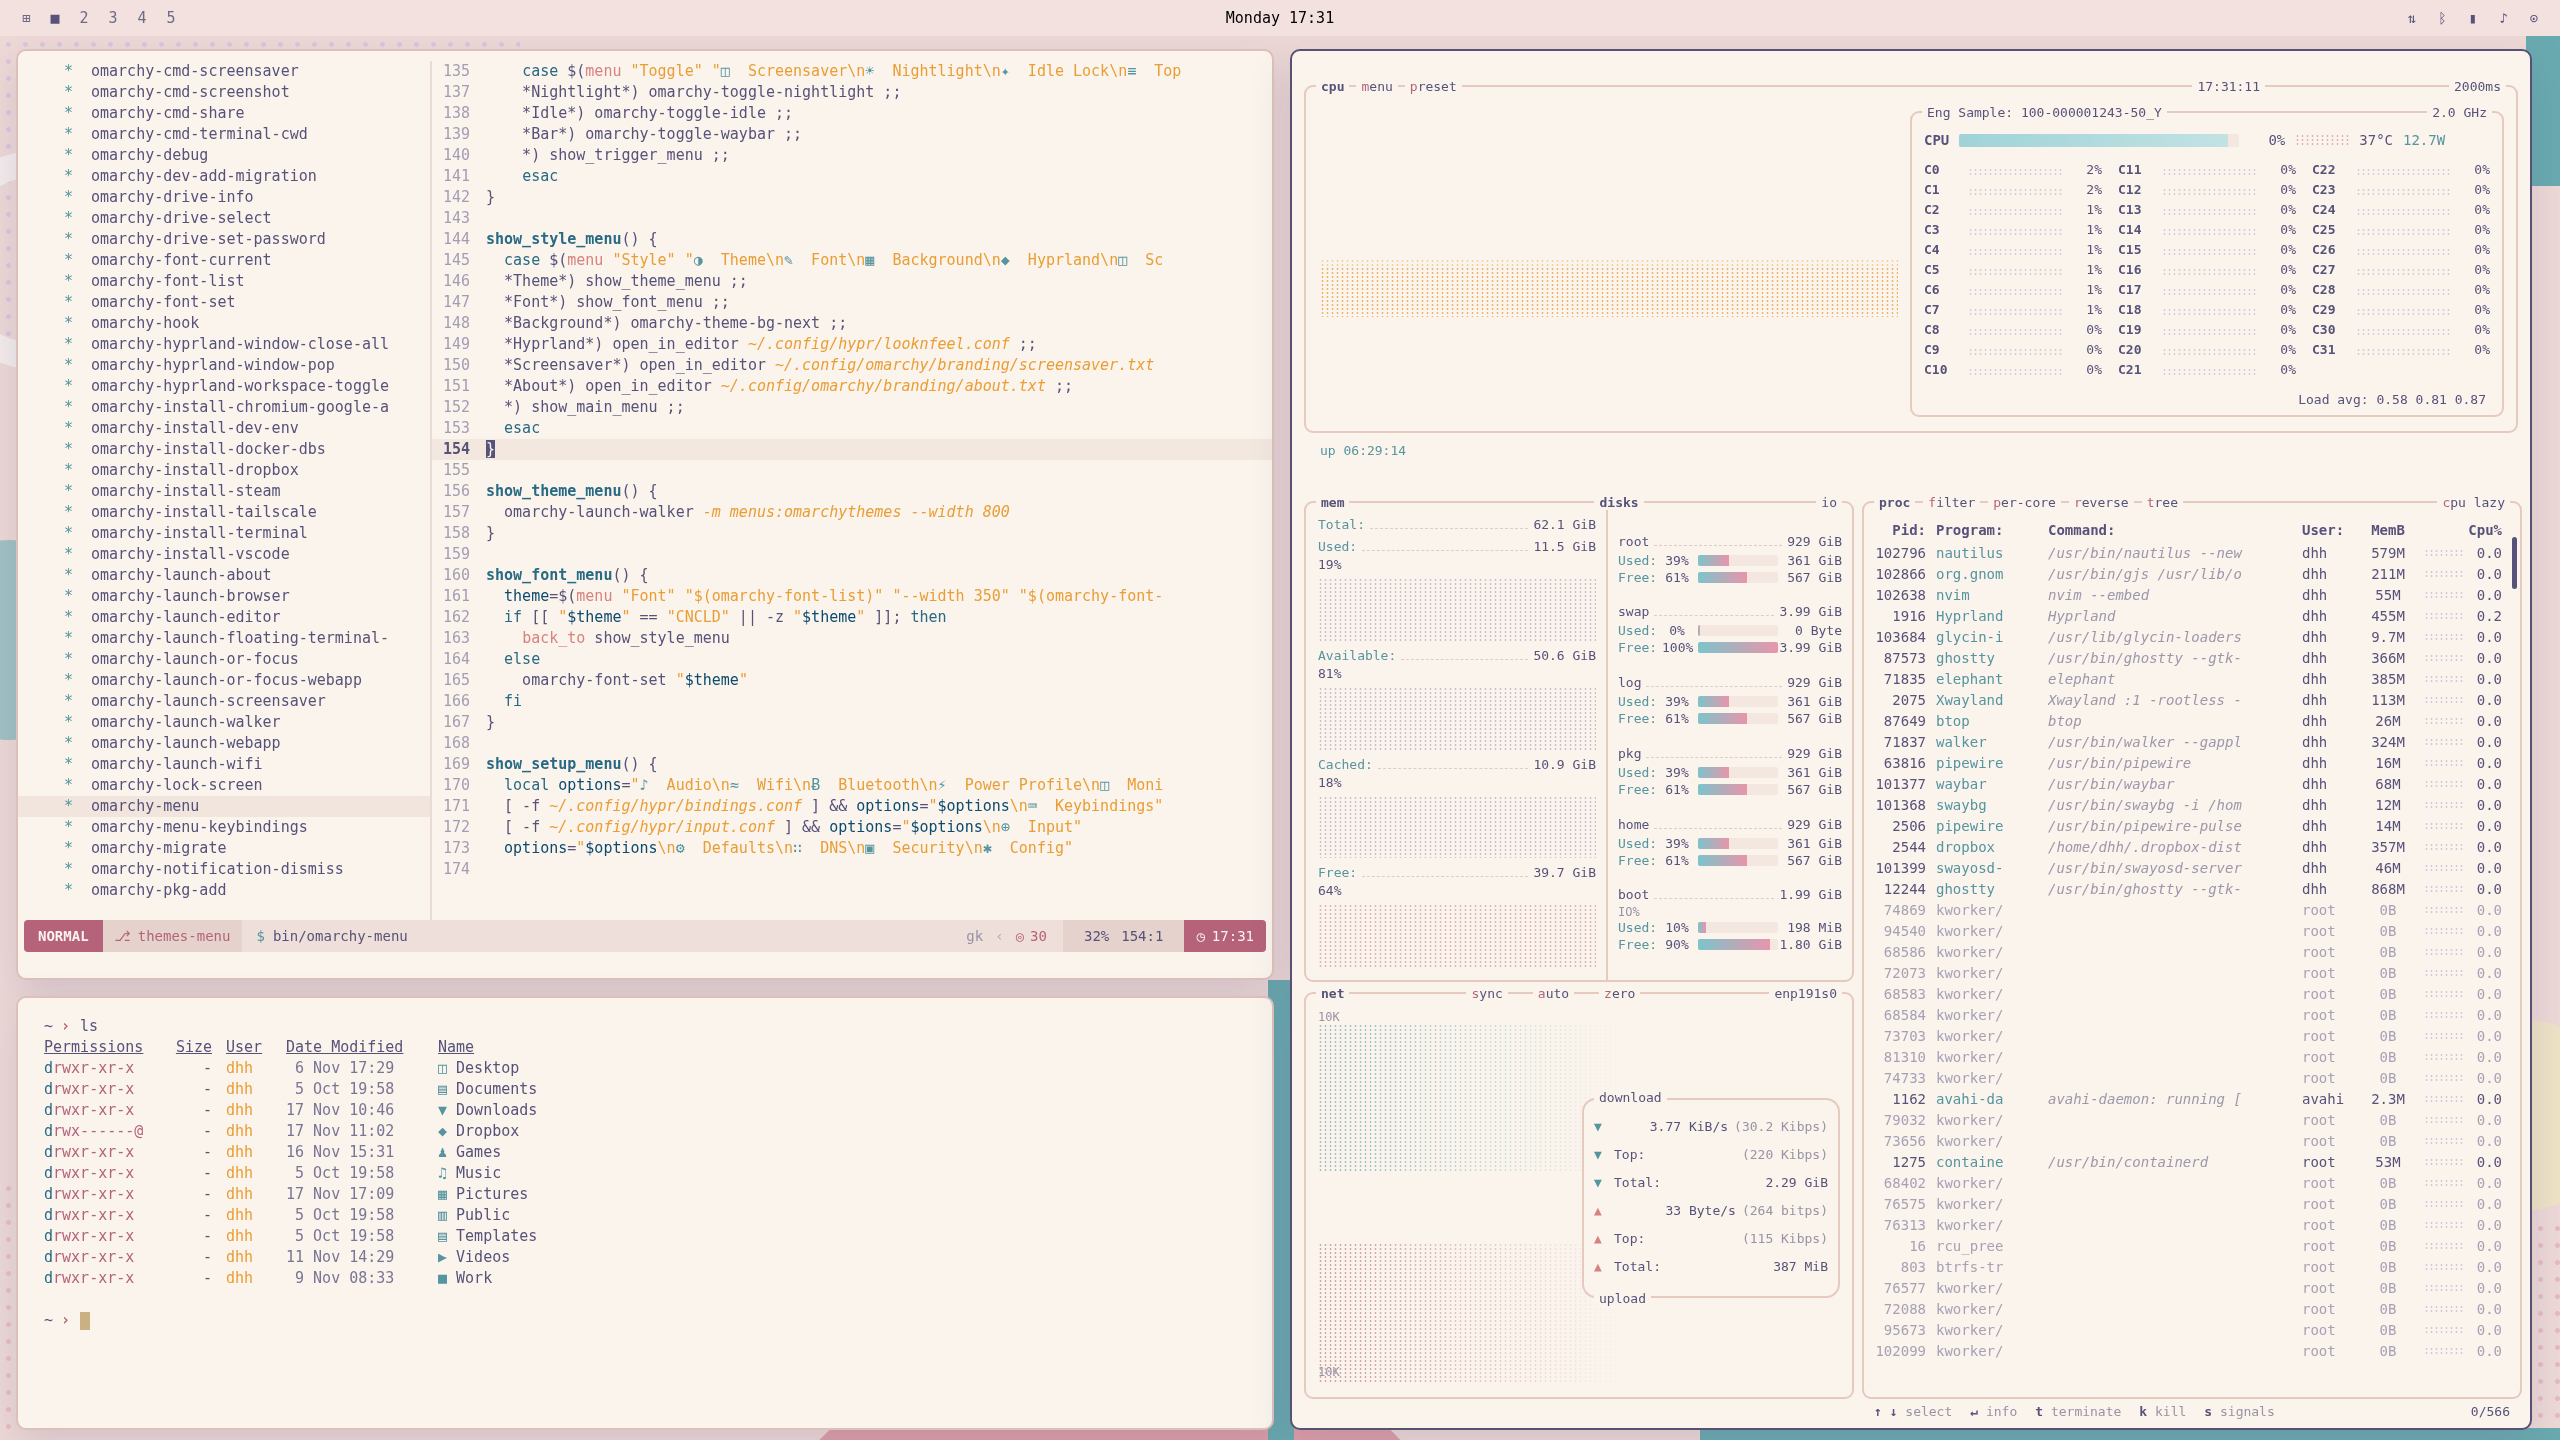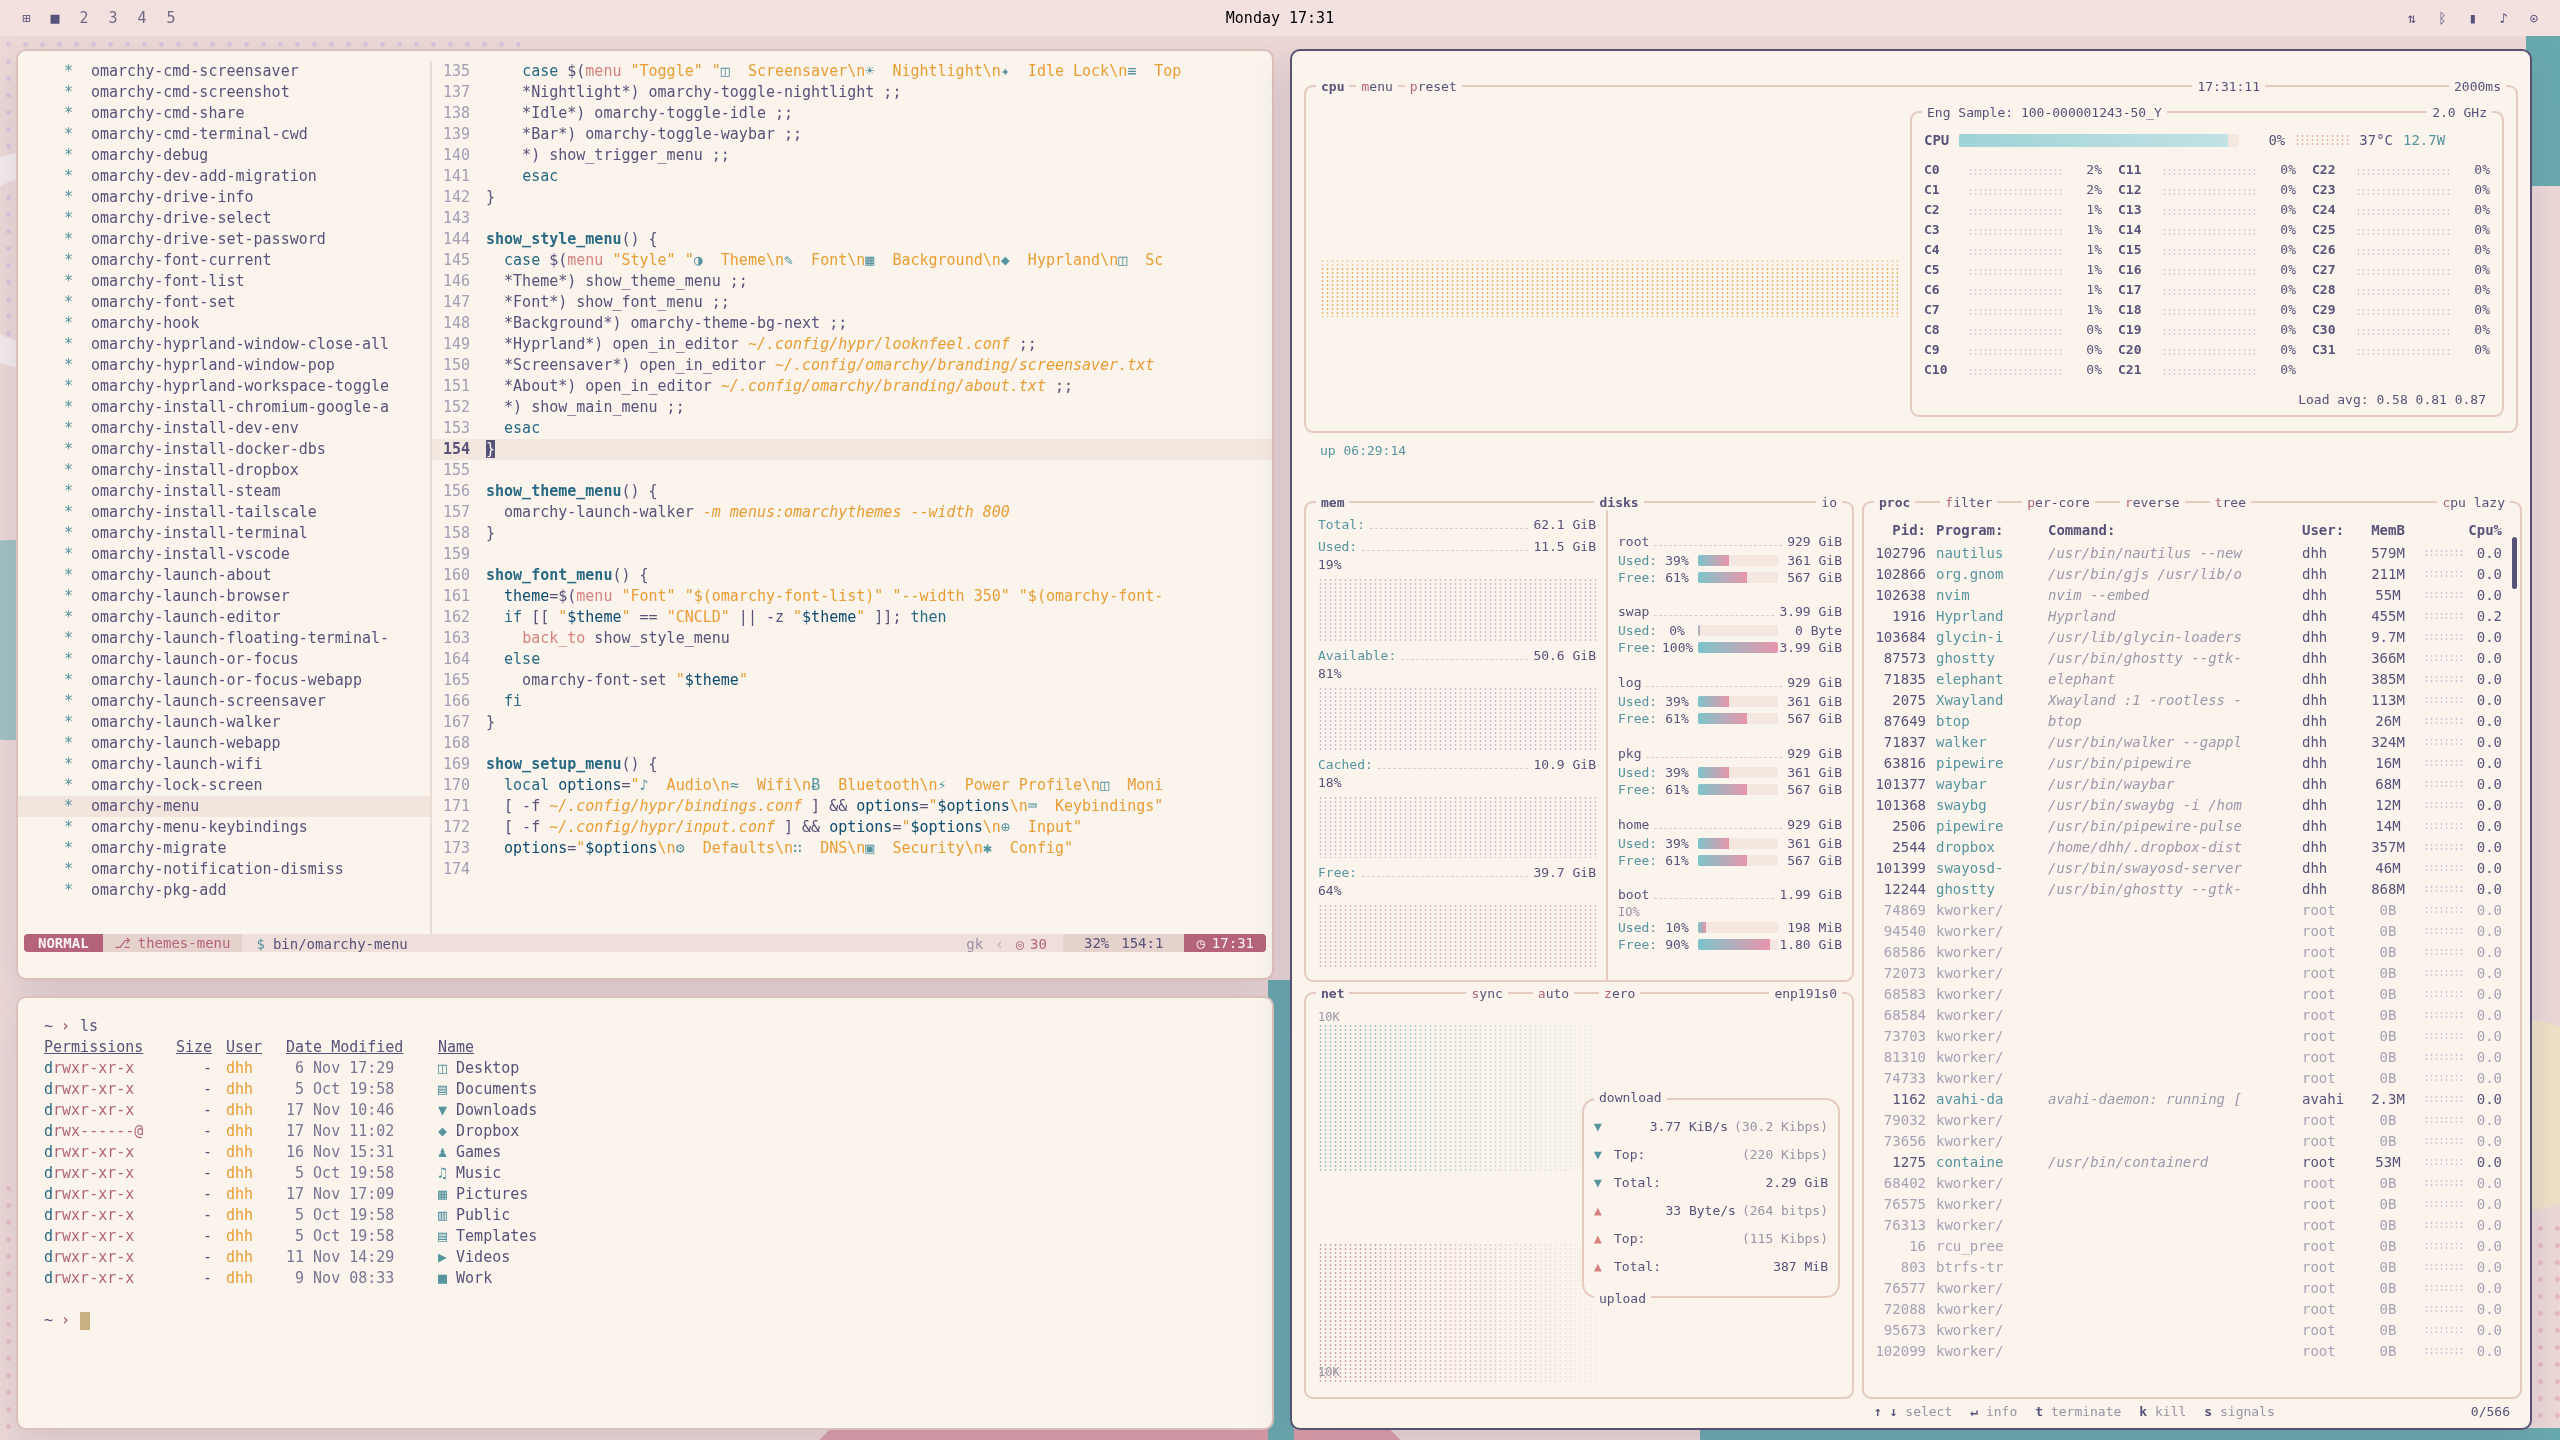--- a/index.html
+++ b/index.html
@@ -27,21 +27,21 @@
 .pane-sep{width:2px;background:#e8dcd4;flex-shrink:0}
 .code-pane{flex:1;overflow:hidden}
 .code-row{display:flex;height:21px;line-height:21px;white-space:pre}
 .code-row .ln{width:54px;flex-shrink:0;text-align:right;padding-right:16px;color:#a29db3}
 .code-row.cur{background:#f2e8df}
 .code-row.cur .ln{color:#575279;font-weight:bold}
 .sg-t{color:#575279}.sg-k{color:#286983}.sg-d{color:#286983;font-weight:bold}
 .sg-s{color:#ea9d34}.sg-i{color:#56949f}.sg-v{color:#0c4a6e}
 .sg-p{color:#ea9d34;font-style:italic}.sg-f{color:#d7827e}
 .sg-cur{background:#575279;color:#faf4ed}
-.statusline{height:18px;margin:0 6px;display:flex;align-items:flex-end;background:#efdfda;border-radius:4px;font-size:14px;overflow:hidden}
+.statusline{height:32px;margin:0 6px;display:flex;align-items:center;background:#efdfda;border-radius:4px;font-size:14px;overflow:hidden}
 .sl-mode{background:#b4637a;color:#fbf3ee;font-weight:bold;padding:0 14px;height:100%;display:flex;align-items:center}
 .sl-branch{background:#e6d2cc;color:#b4637a;padding:0 12px;height:100%;display:flex;align-items:center;gap:7px}
 .sl-file{padding:0 14px;color:#575279;display:flex;gap:8px}
 .sl-file .fic{color:#56949f}
 .sl-spacer{flex:1}
 .sl-rec{color:#9893a5;margin-right:12px}
 .sl-sep{color:#c9a2a9;margin-right:12px}
 .sl-scroll{color:#b4637a;margin-right:16px;display:flex;gap:6px}
 .sl-pos{background:#e6d2cc;height:100%;display:flex;align-items:center;padding:0 21px;gap:12px;color:#575279}
 .sl-time{background:#b4637a;color:#fbf3ee;height:100%;display:flex;align-items:center;padding:0 12px;gap:7px}
@@ -773,21 +773,21 @@
             <span class="nfill"></span>
             <span class="nval">387 MiB</span>
           </div>
         </div>
       <span class="nsub-label b">upload</span>
     </div>
   </div>
 
   <div class="bbox proc-box">
     <div class="box-top">
-      <span style="display:flex;gap:25px">
+      <span style="display:flex;gap:8px">
           <span class="chip ptab on">proc</span>
           <span class="chip ptab">filter</span>
           <span class="chip ptab">per-core</span>
           <span class="chip ptab">reverse</span>
           <span class="chip ptab">tree</span>
         </span>
       <span class="chip ptab" style="margin-left:auto">cpu lazy</span>
     </div>
     <div class="pgrid proc-head">
         <span class="pc pc0">Pid:</span>

